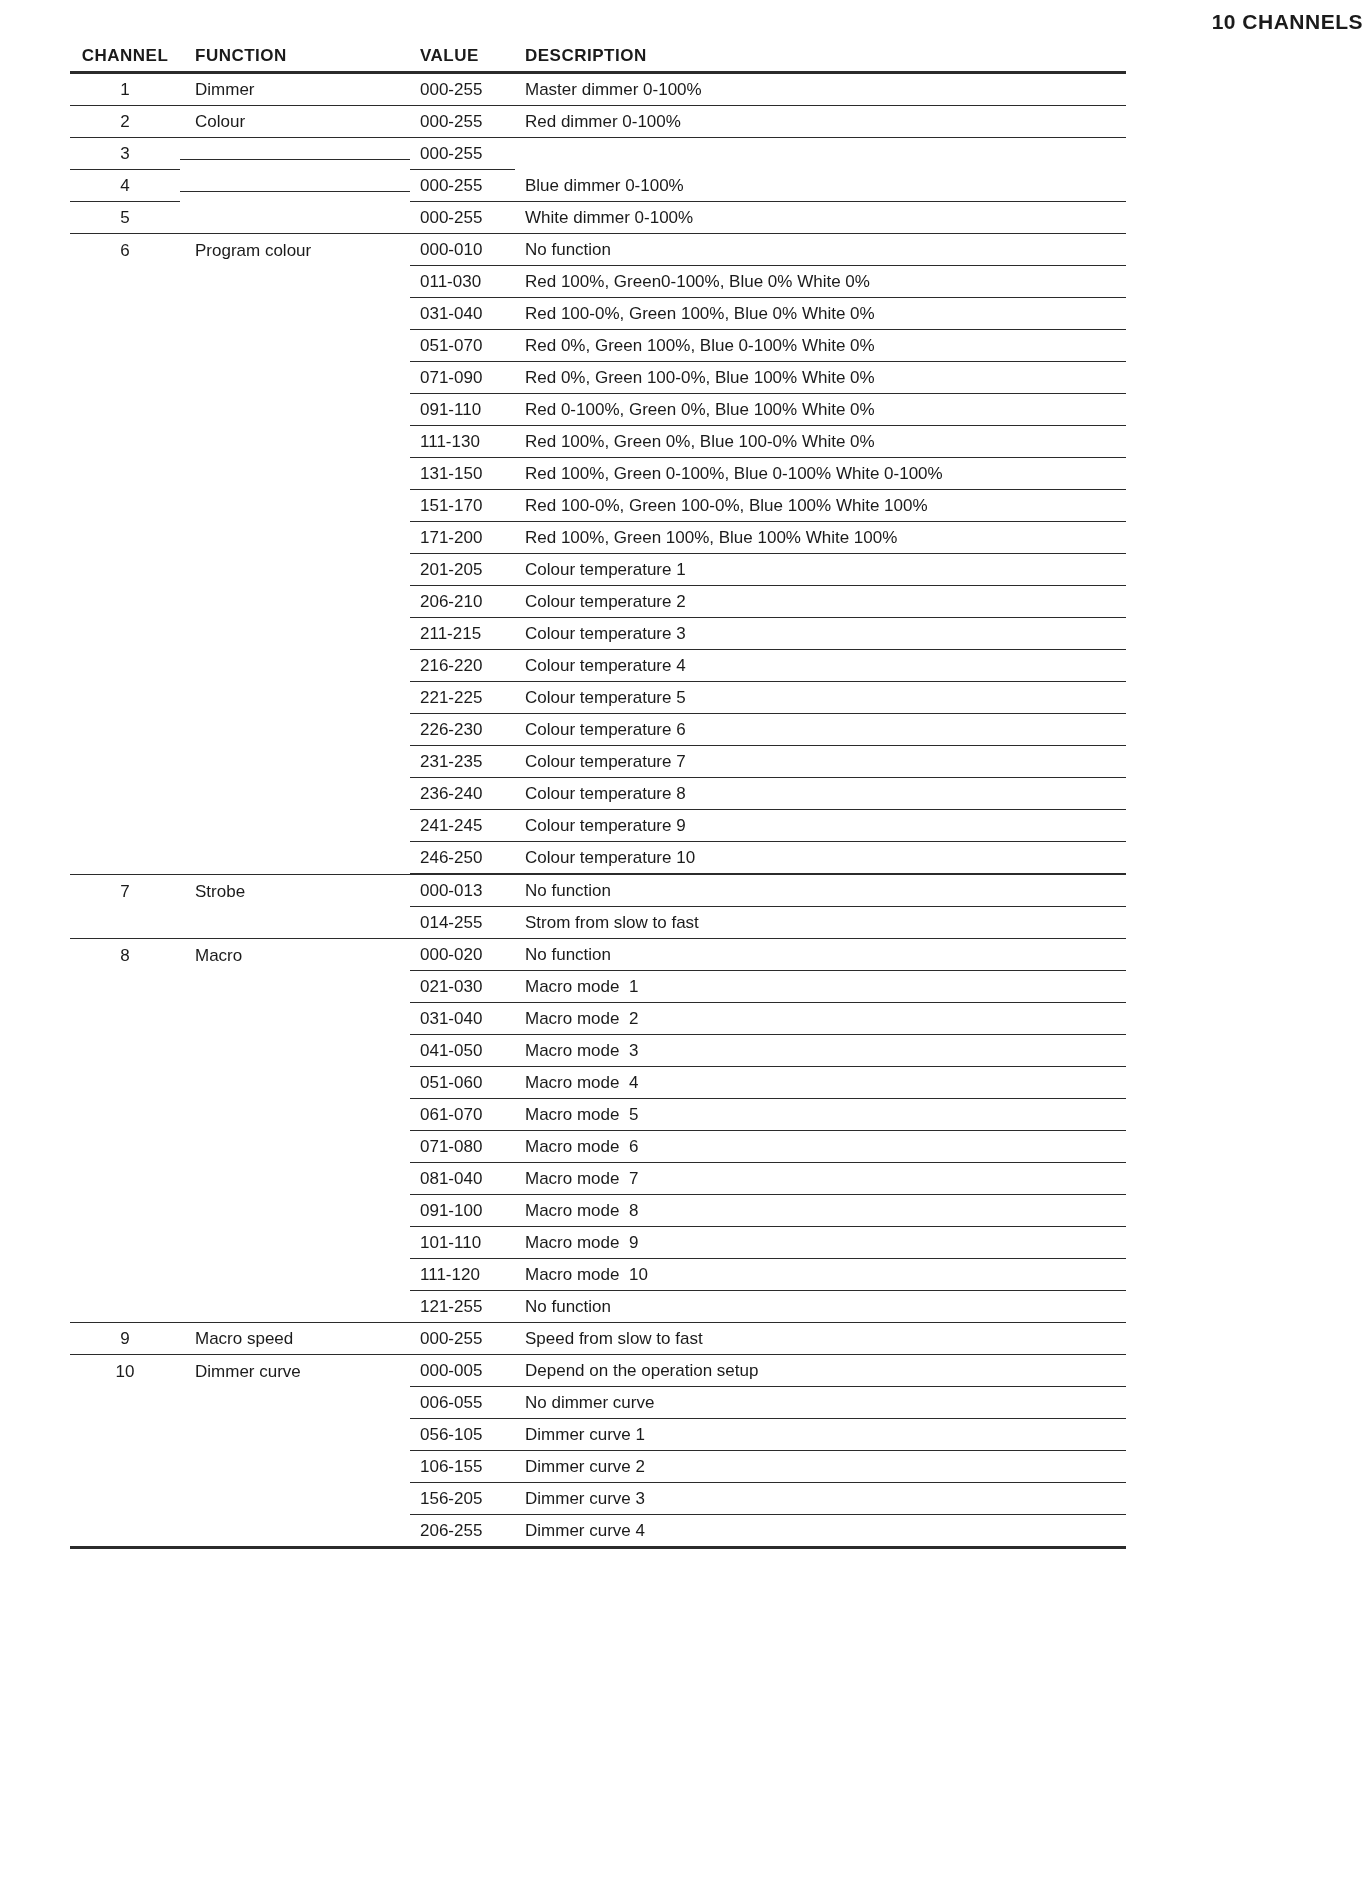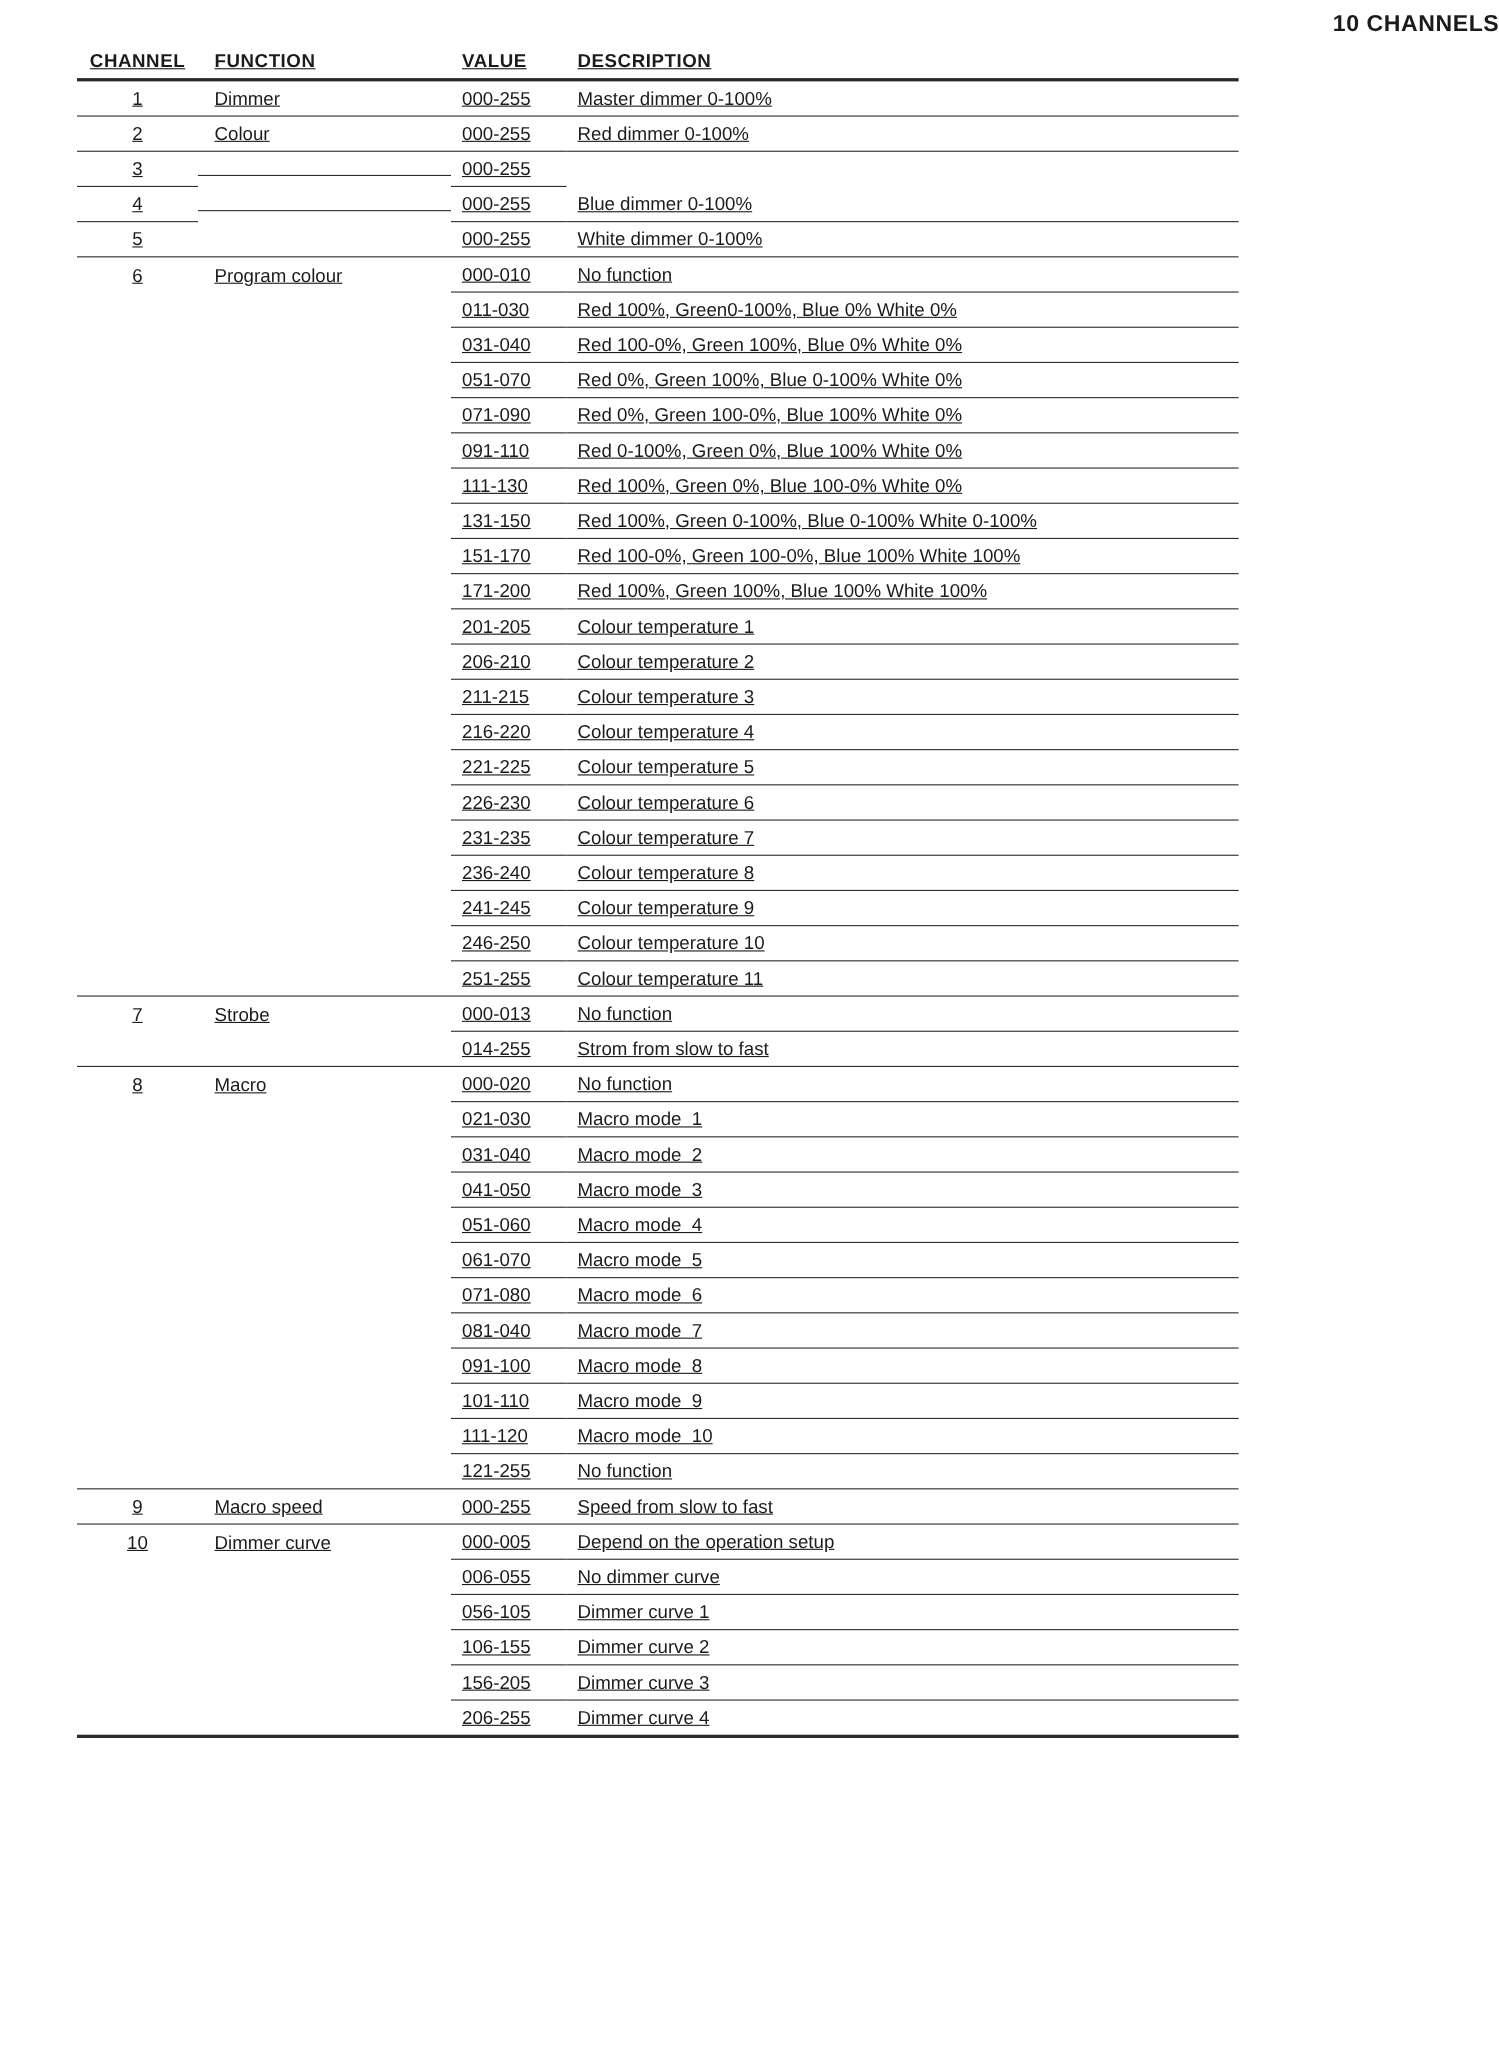--- a/index.html
+++ b/index.html
@@ -21,21 +21,20 @@
   .page-title{
     font-size:21px;
     font-weight:700;
     letter-spacing:0.5px;
     margin:0 0 6px 0;
     text-align:right;
   }
   .dmx-table{
     margin-left:48px;
     width:1056px;
-    text-decoration:underline;
   }
   .row{
     display:grid;
     grid-template-columns:110px 230px 105px 1fr;
     align-items:center;
   }
   .cell{
     padding:5px 10px;
     font-size:17px;
     line-height:21px;
@@ -233,26 +232,20 @@
             <div class="cell fn"></div>
             <div class="cell val">241-245</div>
             <div class="cell desc">Colour temperature 9</div>
           </div>
           <div class="row sep-sub">
             <div class="cell ch"></div>
             <div class="cell fn"></div>
             <div class="cell val">246-250</div>
             <div class="cell desc">Colour temperature 10</div>
           </div>
-          <div class="row">
-            <div class="cell ch"></div>
-            <div class="cell fn"></div>
-            <div class="cell val">251-255</div>
-            <div class="cell desc">Colour temperature 11</div>
-          </div>
         </div>
         <div class="group">
           <div class="row sep-sub">
             <div class="cell ch">7</div>
             <div class="cell fn">Strobe</div>
             <div class="cell val">000-013</div>
             <div class="cell desc">No function</div>
           </div>
           <div class="row">
             <div class="cell ch"></div>

